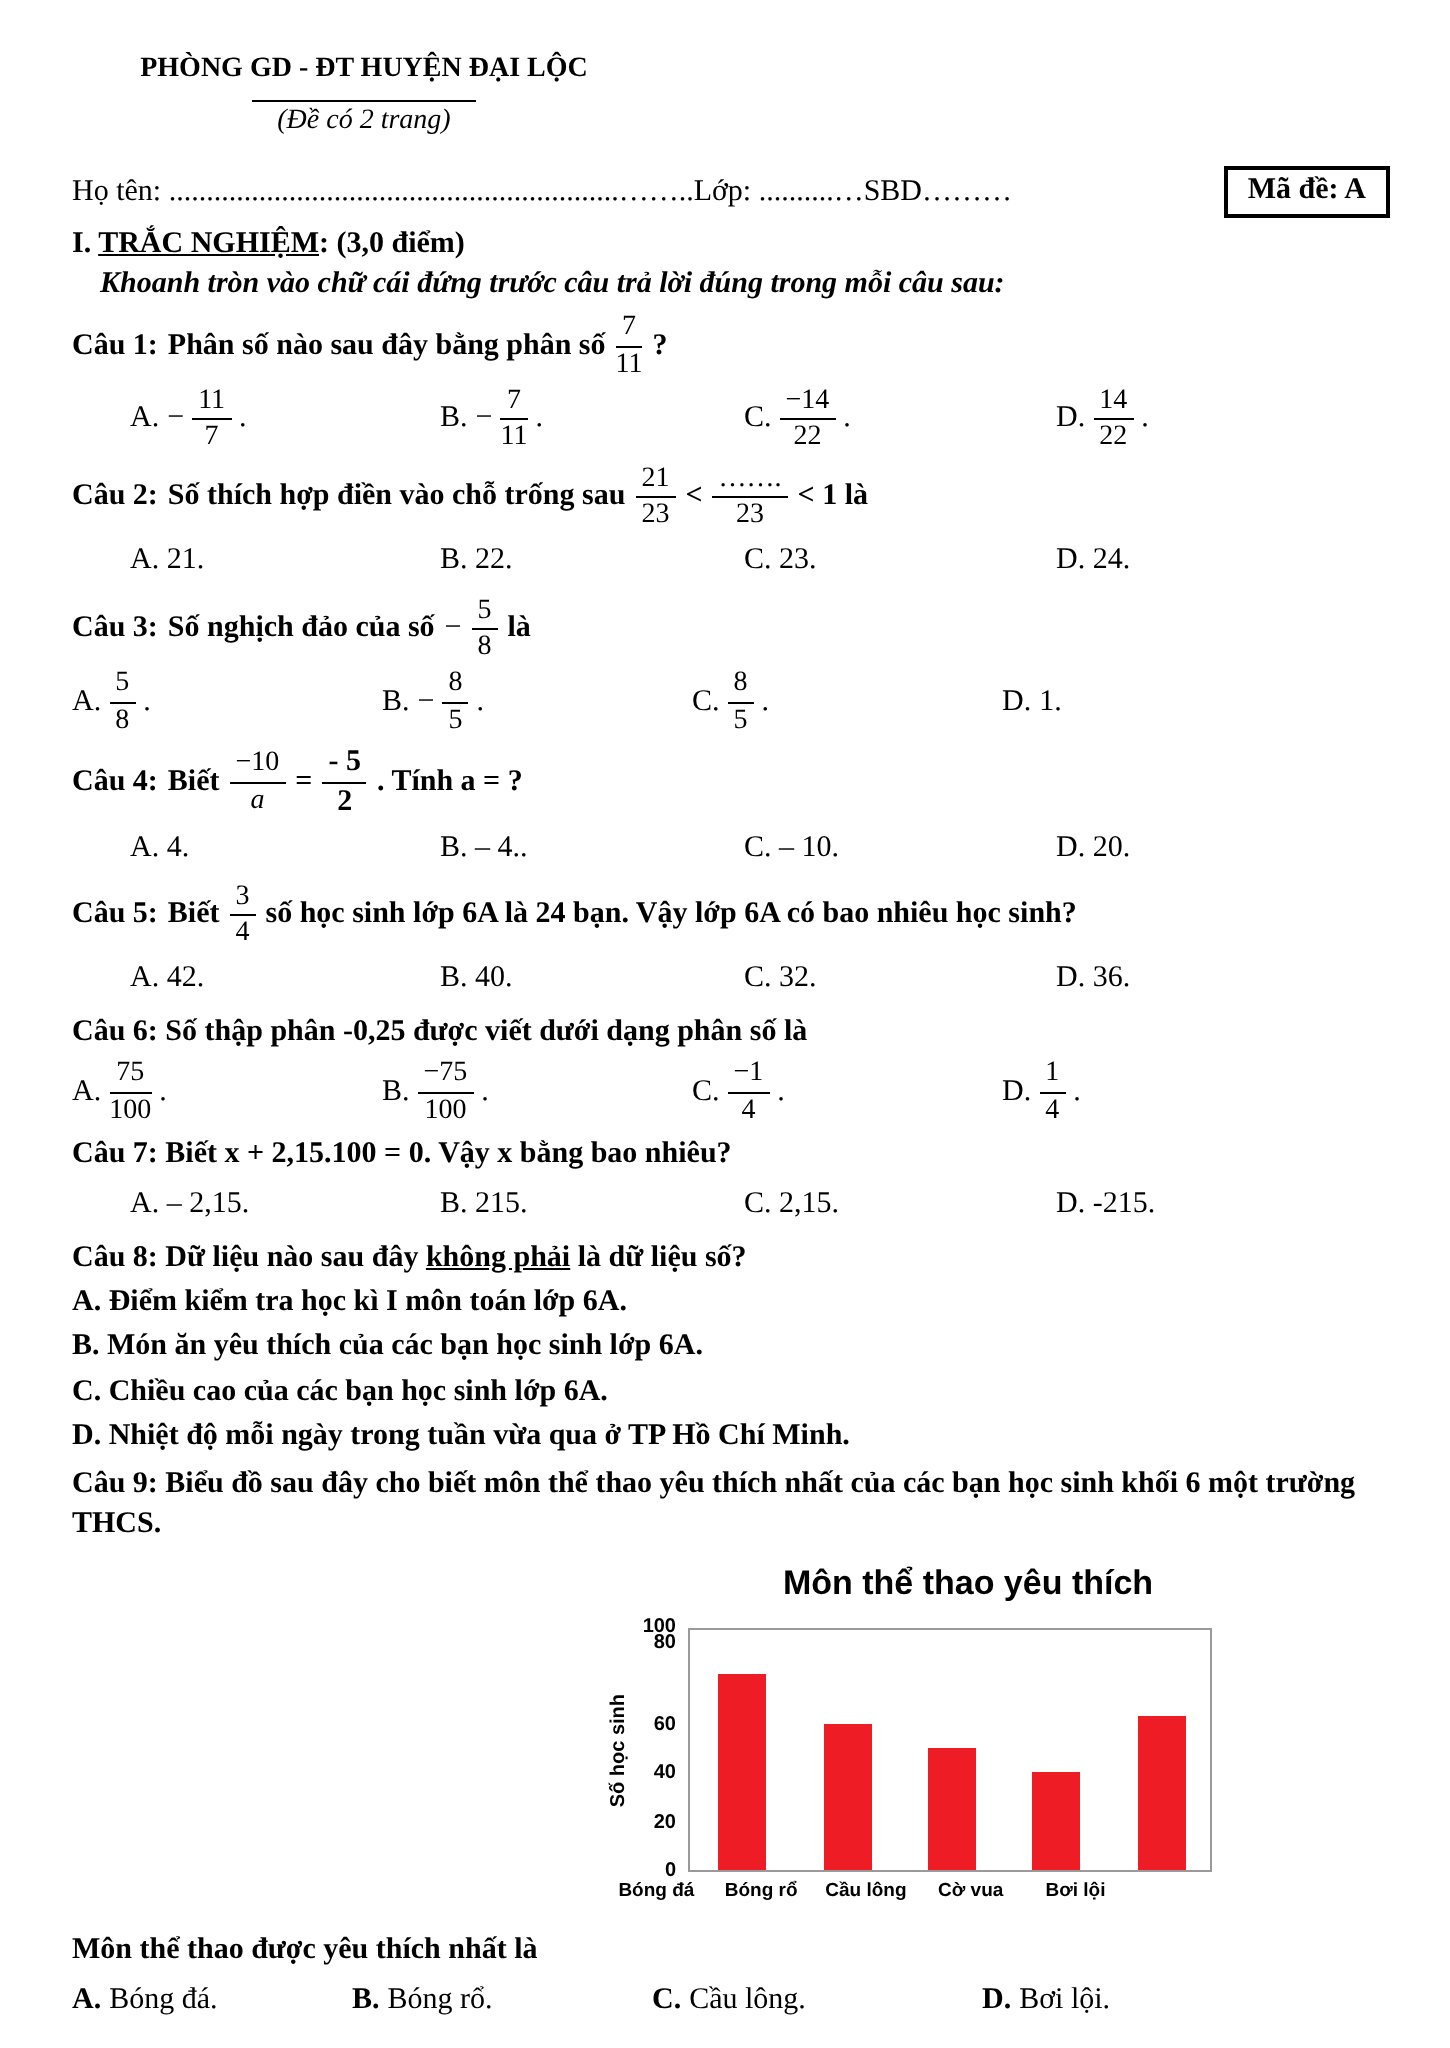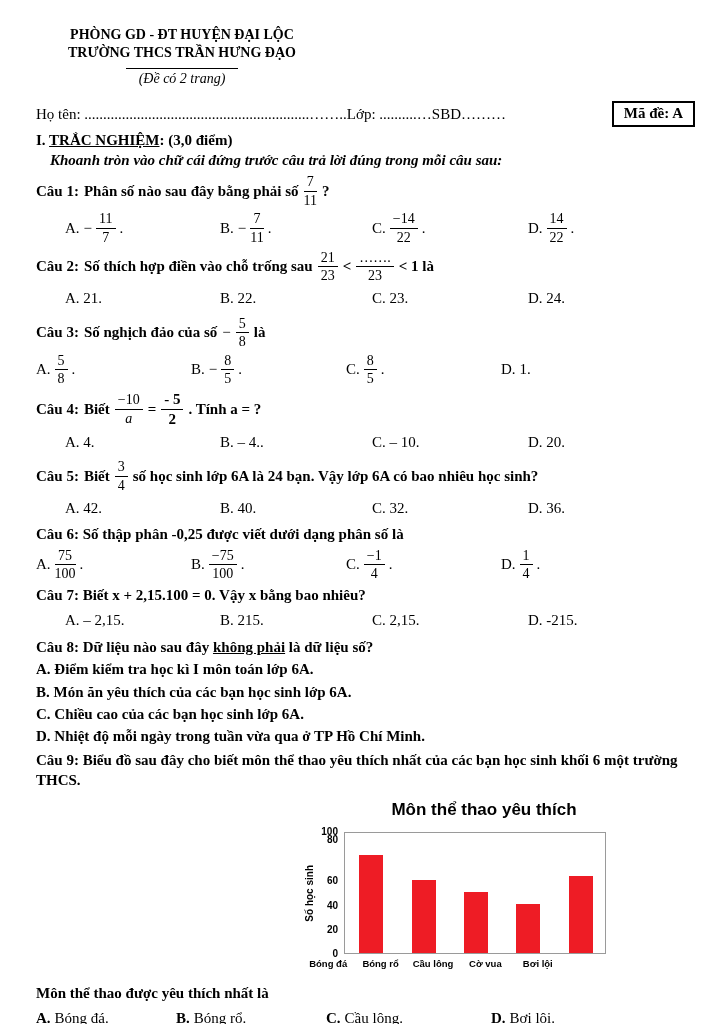--- a/index.html
+++ b/index.html
@@ -65,38 +65,37 @@
   .spacer { flex:1; }
 </style>
 </head>
 <body>
 
 <div class="page">
 
   <div class="header">
     <div class="h-left">
       <div class="l">PHÒNG GD - ĐT HUYỆN ĐẠI LỘC</div>
-      <div class="l">TRƯỜNG THCS TRẦN HƯNG ĐẠO</div>
       <div class="rule"></div>
       <div class="pages-note">(Đề có 2 trang)</div>
     </div>
   </div>
 
   <div class="student">
     <div class="info">Họ tên: ............................................................……..Lớp: ..........…SBD………</div>
     <div class="code-box">Mã đề: A</div>
   </div>
 
   <div class="section-title"><span>I. </span><span class="ul">TRẮC NGHIỆM</span><span>: (3,0 điểm)</span></div>
   <div class="instruction">Khoanh tròn vào chữ cái đứng trước câu trả lời đúng trong mỗi câu sau:</div>
 
   <div>
     <div class="qline">
       <span>Câu 1:</span>
-      <span>Phân số nào sau đây bằng phải số</span>
+      <span>Phân số nào sau đây bằng phân số</span>
       <span class="frac">
           <span class="fn">7</span>
           <span class="fd">11</span>
         </span>
       <span>?</span>
     </div>
     <div class="opts">
       <span class="cell">
           <span>A.</span>
           <span class="sign">−</span>

